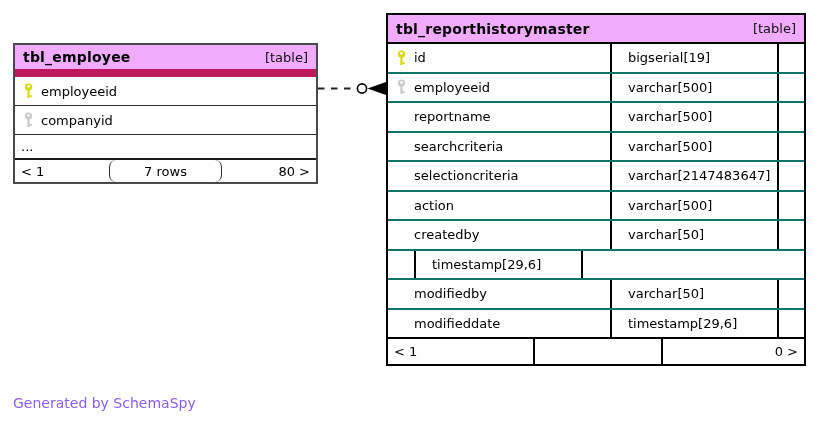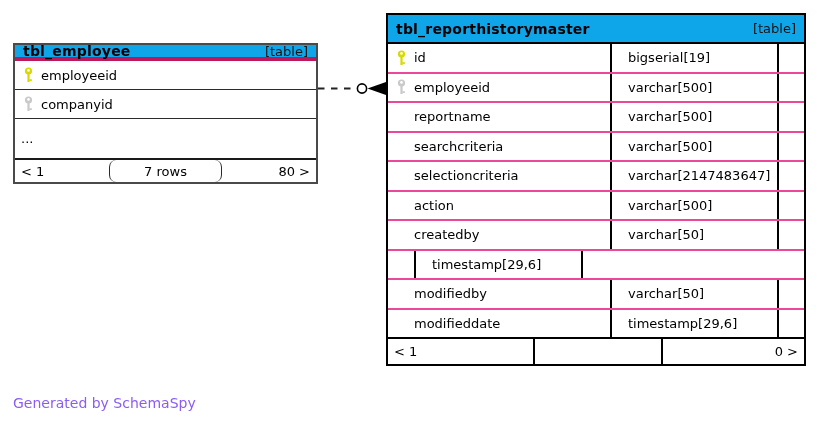--- a/index.html
+++ b/index.html
@@ -7,32 +7,32 @@
     width:824px;height:423px;position:relative;background:#ffffff;
     font-family:"DejaVu Sans","Liberation Sans",sans-serif;
     color:#000;overflow:hidden;
   }
   .entity{position:absolute;box-sizing:border-box;background:#fff;display:flex;flex-direction:column;}
   .entity.light{border:2px solid #4a4a4a;}
   .entity.bold{border:2px solid #000;}
 
   .entity-header{
     box-sizing:border-box;display:flex;align-items:center;justify-content:space-between;
-    background:#0ea5e9;padding:0 8px 0 8px;flex:0 0 auto;
-  }
-  .light .entity-header{height:16px;border-bottom:4px solid #be185d;}
+    background:#f0abfc;padding:0 8px 0 8px;flex:0 0 auto;
+  }
+  .light .entity-header{height:32px;border-bottom:8px solid #be185d;}
   .bold .entity-header{height:29px;border-bottom:2px solid #000;}
   .entity-title{font-weight:bold;font-size:14px;letter-spacing:0.2px;}
   .entity-badge{font-size:13px;color:#111;}
 
   .entity-body{flex:1 1 auto;display:flex;flex-direction:column;min-height:0;}
 
   .col-row{box-sizing:border-box;display:flex;align-items:center;flex:1 1 0;min-height:0;}
   .light .col-row{border-bottom:1px solid #2b2b2b;}
-  .bold  .col-row{border-bottom:2px solid #ec4899;}
+  .bold  .col-row{border-bottom:2px solid #0f766e;}
   .col-row:last-child{border-bottom:none;}
   .light .col-row{flex:0 0 29px;}
   .light .col-row.ellipsis-row{flex:1 1 auto;border-bottom:none;}
 
   .keycell{flex:0 0 26px;display:flex;align-items:center;justify-content:center;}
   .name-cell{flex:1 1 auto;font-size:13px;white-space:nowrap;overflow:hidden;}
   .type-cell{
     box-sizing:border-box;flex:0 0 167px;align-self:stretch;display:flex;align-items:center;
     border-left:2px solid #000;padding-left:16px;font-size:13px;white-space:nowrap;
   }

